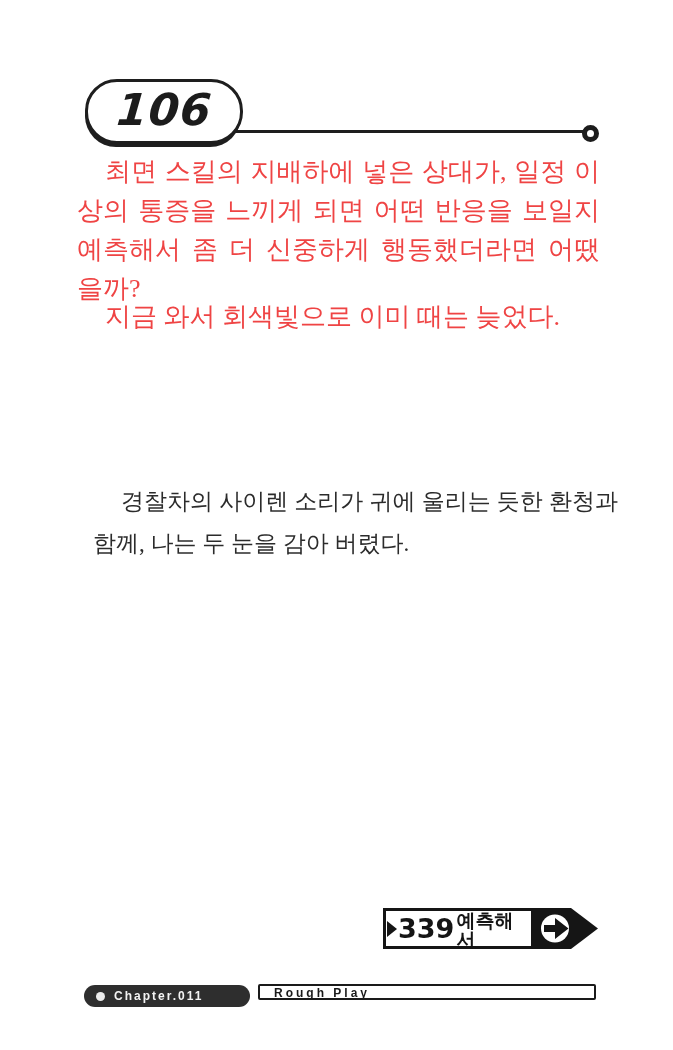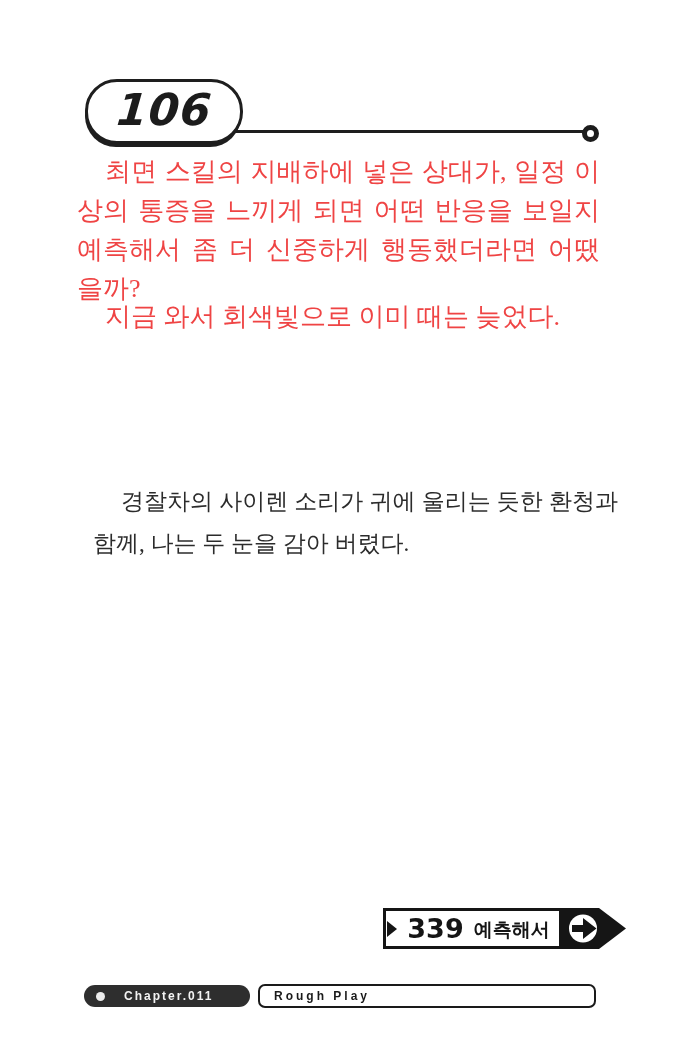--- a/index.html
+++ b/index.html
@@ -75,26 +75,26 @@
     position: absolute;
     left: 383px; top: 908px;
     height: 41px;
     display: flex;
     align-items: stretch;
     cursor: pointer;
   }
   .jump-label {
     position: relative;
     box-sizing: border-box;
-    width: 176px;
+    width: 148px;
     border: 3px solid #151515;
     border-right: none;
     background: #ffffff;
     display: flex; align-items: center; justify-content: center;
-    gap: 10px;
+    gap: 2px;
     padding-left: 12px;
   }
   .notch {
     position: absolute;
     left: 1px; top: 50%;
     transform: translateY(-50%);
     width: 0; height: 0;
     border-top: 8px solid transparent;
     border-bottom: 8px solid transparent;
     border-left: 10px solid #151515;
@@ -118,46 +118,46 @@
 
   
   .chapter-pill {
     position: absolute;
     left: 84px; top: 985px;
     width: 166px; height: 22px;
     box-sizing: border-box;
     background: #2e2e2e;
     border-radius: 12px;
     display: flex; align-items: center;
-    gap: 19px;
+    gap: 9px;
     padding-left: 12px;
   }
   .dot {
     width: 9px; height: 9px;
     border-radius: 50%;
     background: #ececec;
     flex: 0 0 auto;
   }
   .chapter-pill .label {
     font-family: "Liberation Sans", sans-serif;
     font-weight: bold;
     font-size: 12px;
     letter-spacing: 2px;
     color: #f4f4f4;
     white-space: nowrap;
   }
   .title-pill {
     position: absolute;
     left: 258px; top: 984px;
-    width: 338px; height: 24px;
+    width: 338px; height: 16px;
     box-sizing: border-box;
     background: #ffffff;
     border: 2.5px solid #1a1a1a;
-    border-radius: 7px;
-    display: flex; align-items: center;
+    border-radius: 2px;
+    display: flex; align-items: flex-start;
     padding-left: 14px;
   }
   .title-pill .label {
     font-family: "Liberation Sans", sans-serif;
     font-weight: bold;
     font-size: 12px;
     letter-spacing: 3px;
     color: #1a1a1a;
     white-space: nowrap;
   }

